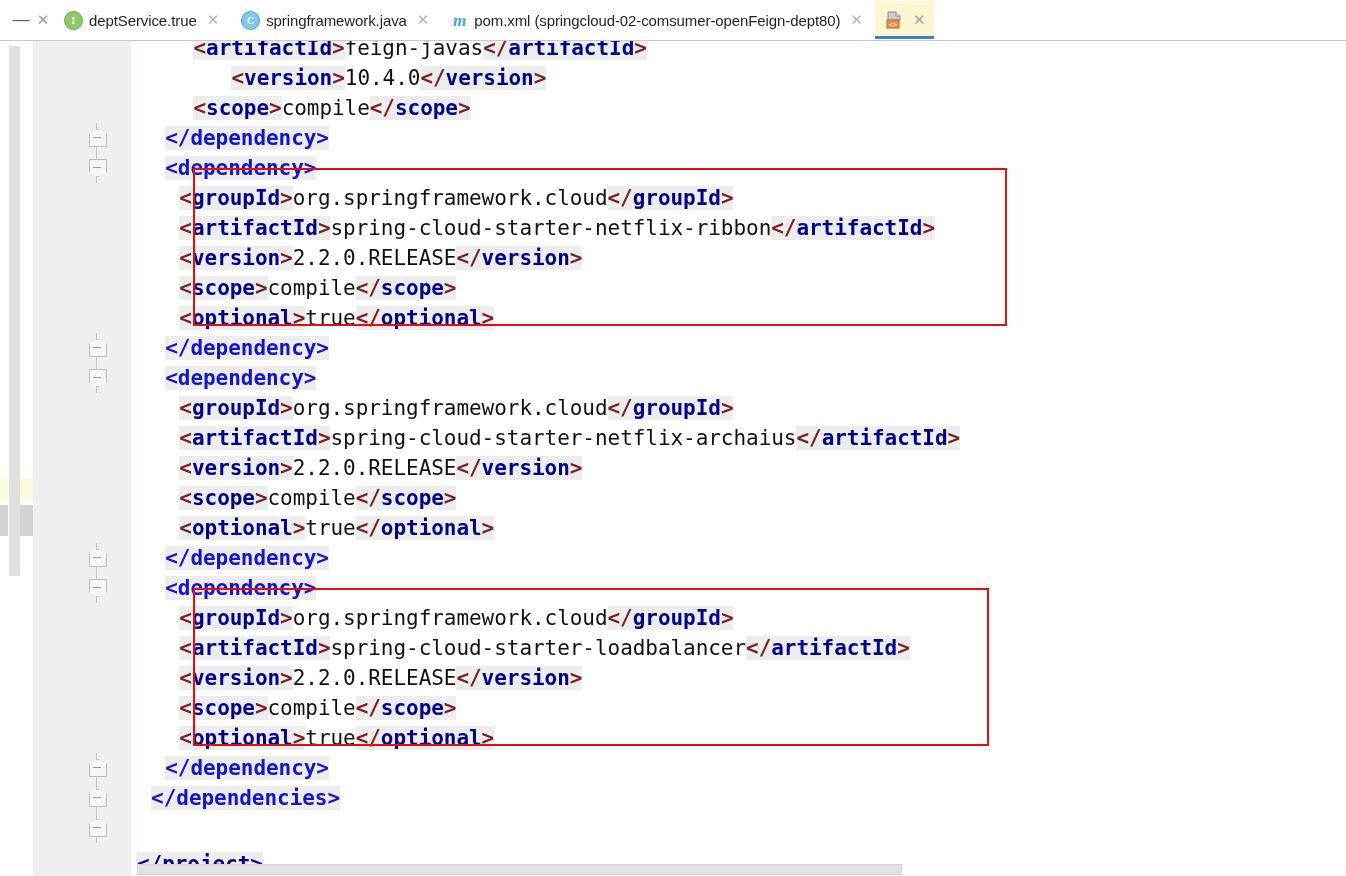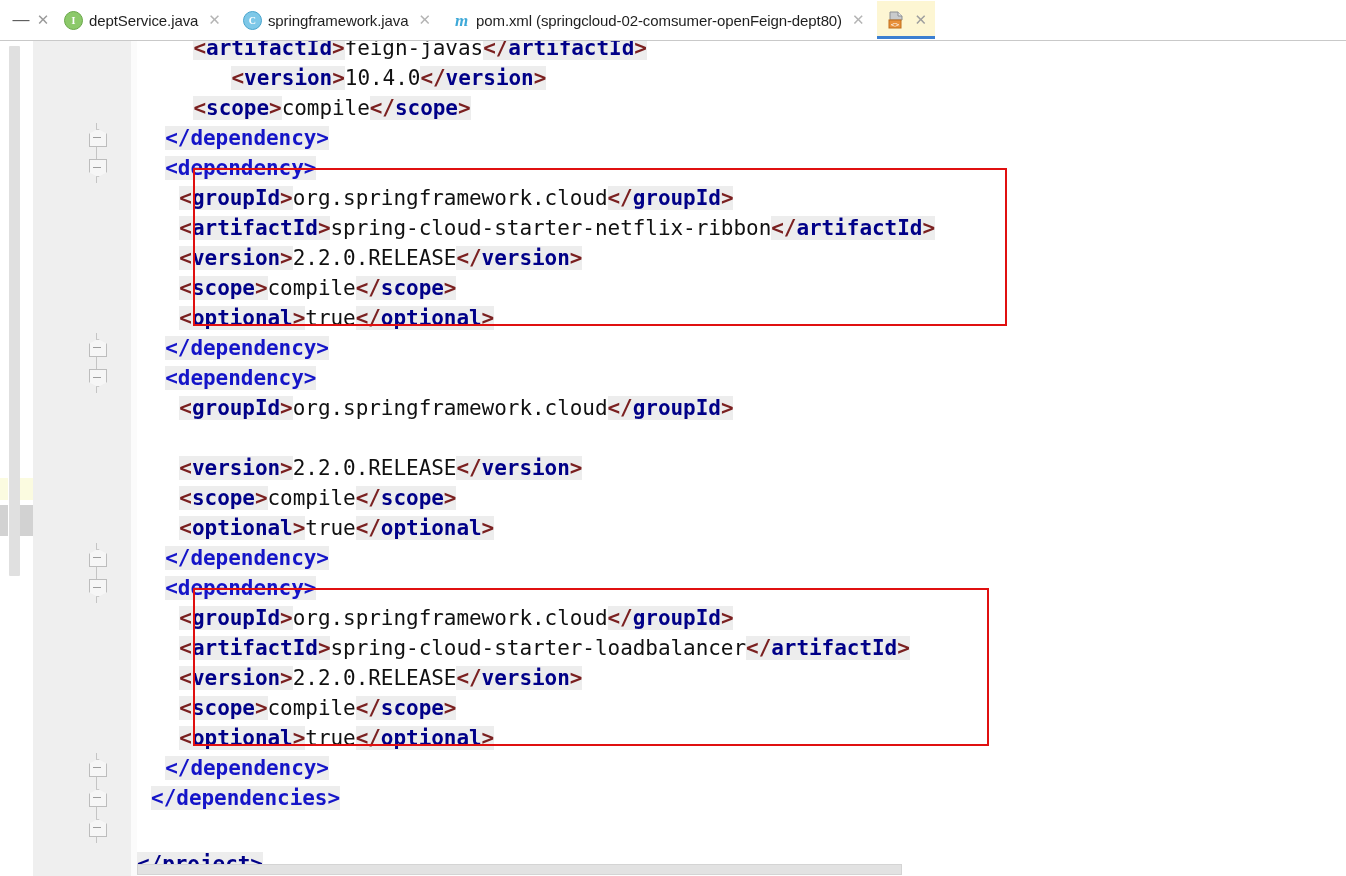--- a/index.html
+++ b/index.html
@@ -124,21 +124,21 @@
 </head>
 <body>
 
 <div id="root">
 
   <div class="tabbar" id="tabbar">
       <div class="win-min">—</div>
       <div class="win-close">✕</div>
       <div class="tab">
         <span class="ico ico-circle ico-iface">I</span>
-        <span class="tab-label">deptService.java</span>
+        <span class="tab-label">deptService.true</span>
         <span class="tab-x">✕</span>
       </div>
       <div class="tab">
         <span class="ico ico-circle ico-class">C</span>
         <span class="tab-label">springframework.java</span>
         <span class="tab-x">✕</span>
       </div>
       <div class="tab">
         <span class="ico ico-maven">m</span>
         <span class="tab-label">pom.xml (springcloud-02-comsumer-openFeign-dept80)</span>
@@ -237,20 +237,21 @@
       <div class="line" style="top: 82px; left: 28.24px;"><span class="tg2">&lt;/dependency&gt;</span></div>
       <div class="line" style="top: 112px; left: 28.24px;"><span class="tg2">&lt;dependency&gt;</span></div>
       <div class="line" style="top: 142px; left: 42.36px;"><span class="br">&lt;</span><span class="tg">groupId</span><span class="br">&gt;</span><span class="txt">org.springframework.cloud</span><span class="br">&lt;/</span><span class="tg">groupId</span><span class="br">&gt;</span></div>
       <div class="line" style="top: 172px; left: 42.36px;"><span class="br">&lt;</span><span class="tg">artifactId</span><span class="br">&gt;</span><span class="txt">spring-cloud-starter-netflix-ribbon</span><span class="br">&lt;/</span><span class="tg">artifactId</span><span class="br">&gt;</span></div>
       <div class="line" style="top: 202px; left: 42.36px;"><span class="br">&lt;</span><span class="tg">version</span><span class="br">&gt;</span><span class="txt">2.2.0.RELEASE</span><span class="br">&lt;/</span><span class="tg">version</span><span class="br">&gt;</span></div>
       <div class="line" style="top: 232px; left: 42.36px;"><span class="br">&lt;</span><span class="tg">scope</span><span class="br">&gt;</span><span class="txt">compile</span><span class="br">&lt;/</span><span class="tg">scope</span><span class="br">&gt;</span></div>
       <div class="line" style="top: 262px; left: 42.36px;"><span class="br">&lt;</span><span class="tg">optional</span><span class="br">&gt;</span><span class="txt">true</span><span class="br">&lt;/</span><span class="tg">optional</span><span class="br">&gt;</span></div>
       <div class="line" style="top: 292px; left: 28.24px;"><span class="tg2">&lt;/dependency&gt;</span></div>
       <div class="line" style="top: 322px; left: 28.24px;"><span class="tg2">&lt;dependency&gt;</span></div>
       <div class="line" style="top: 352px; left: 42.36px;"><span class="br">&lt;</span><span class="tg">groupId</span><span class="br">&gt;</span><span class="txt">org.springframework.cloud</span><span class="br">&lt;/</span><span class="tg">groupId</span><span class="br">&gt;</span></div>
+      <div class="line" style="top: 382px; left: 42.36px;"><span class="br">&lt;</span><span class="tg">artifactId</span><span class="br">&gt;</span><span class="txt">spring-cloud-starter-netflix-archaius</span><span class="br">&lt;/</span><span class="tg">artifactId</span><span class="br">&gt;</span></div>
       <div class="line" style="top: 412px; left: 42.36px;"><span class="br">&lt;</span><span class="tg">version</span><span class="br">&gt;</span><span class="txt">2.2.0.RELEASE</span><span class="br">&lt;/</span><span class="tg">version</span><span class="br">&gt;</span></div>
       <div class="line" style="top: 442px; left: 42.36px;"><span class="br">&lt;</span><span class="tg">scope</span><span class="br">&gt;</span><span class="txt">compile</span><span class="br">&lt;/</span><span class="tg">scope</span><span class="br">&gt;</span></div>
       <div class="line" style="top: 472px; left: 42.36px;"><span class="br">&lt;</span><span class="tg">optional</span><span class="br">&gt;</span><span class="txt">true</span><span class="br">&lt;/</span><span class="tg">optional</span><span class="br">&gt;</span></div>
       <div class="line" style="top: 502px; left: 28.24px;"><span class="tg2">&lt;/dependency&gt;</span></div>
       <div class="line" style="top: 532px; left: 28.24px;"><span class="tg2">&lt;dependency&gt;</span></div>
       <div class="line" style="top: 562px; left: 42.36px;"><span class="br">&lt;</span><span class="tg">groupId</span><span class="br">&gt;</span><span class="txt">org.springframework.cloud</span><span class="br">&lt;/</span><span class="tg">groupId</span><span class="br">&gt;</span></div>
       <div class="line" style="top: 592px; left: 42.36px;"><span class="br">&lt;</span><span class="tg">artifactId</span><span class="br">&gt;</span><span class="txt">spring-cloud-starter-loadbalancer</span><span class="br">&lt;/</span><span class="tg">artifactId</span><span class="br">&gt;</span></div>
       <div class="line" style="top: 622px; left: 42.36px;"><span class="br">&lt;</span><span class="tg">version</span><span class="br">&gt;</span><span class="txt">2.2.0.RELEASE</span><span class="br">&lt;/</span><span class="tg">version</span><span class="br">&gt;</span></div>
       <div class="line" style="top: 652px; left: 42.36px;"><span class="br">&lt;</span><span class="tg">scope</span><span class="br">&gt;</span><span class="txt">compile</span><span class="br">&lt;/</span><span class="tg">scope</span><span class="br">&gt;</span></div>
       <div class="line" style="top: 682px; left: 42.36px;"><span class="br">&lt;</span><span class="tg">optional</span><span class="br">&gt;</span><span class="txt">true</span><span class="br">&lt;/</span><span class="tg">optional</span><span class="br">&gt;</span></div>

